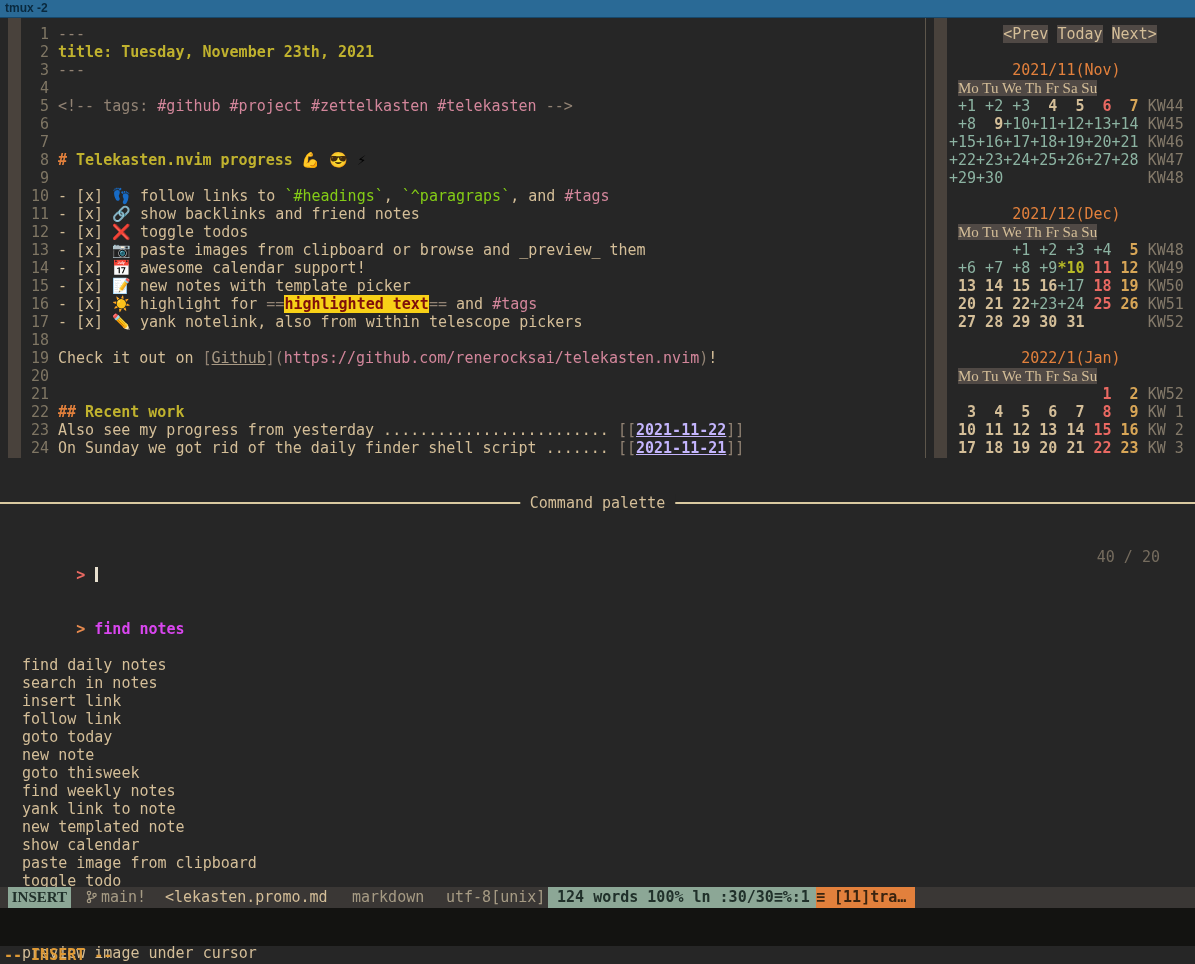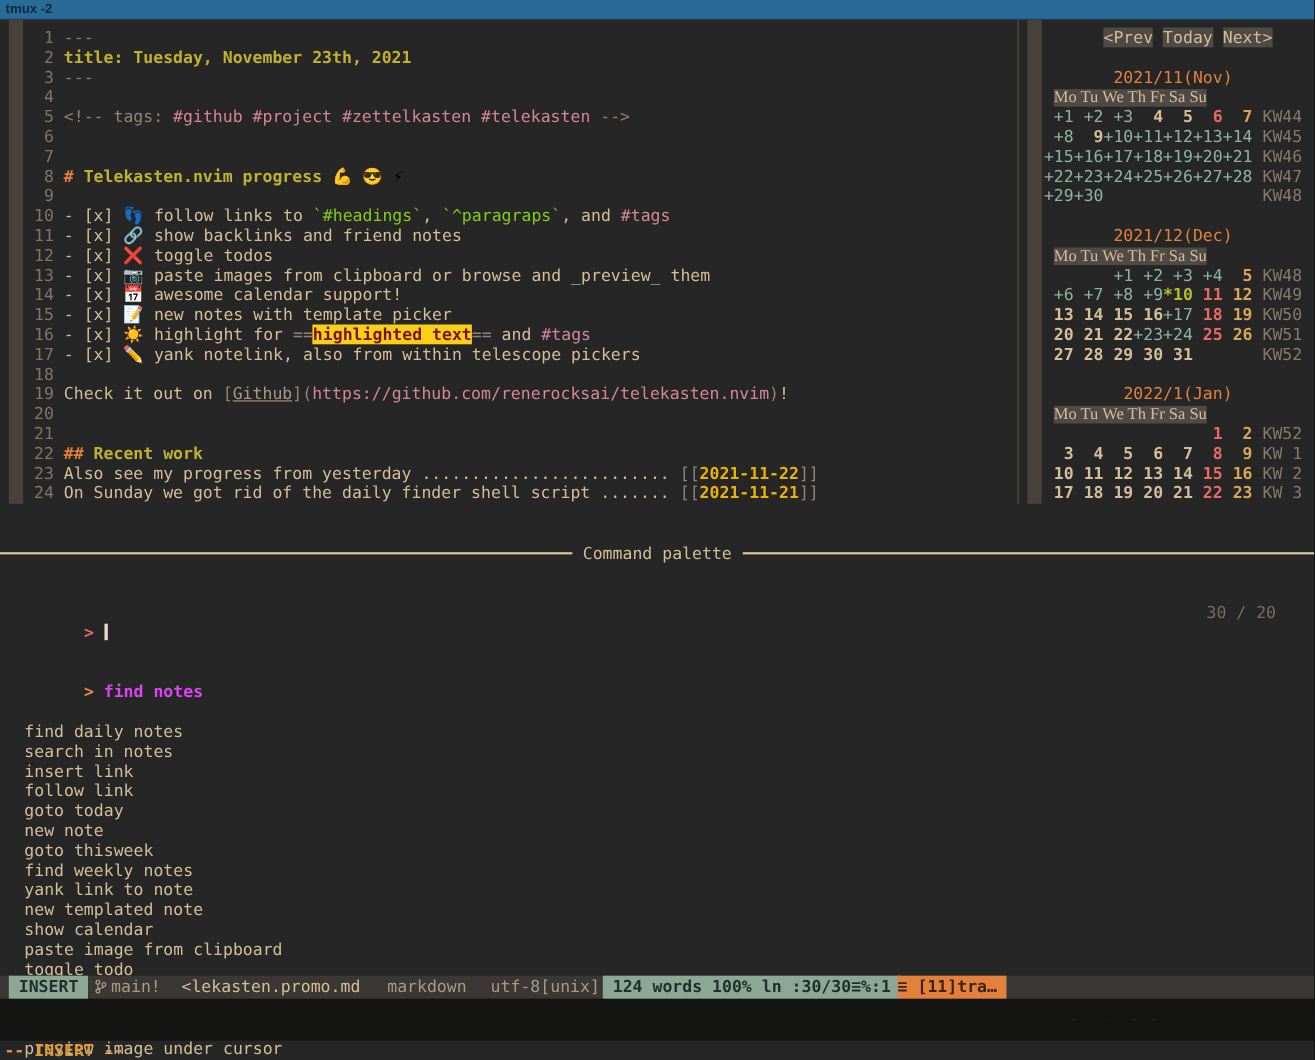--- a/index.html
+++ b/index.html
@@ -19,21 +19,21 @@
   .ln{display:inline-block;width:45px;margin-left:4px;text-align:right;color:#7f7664;}
   .lt{margin-left:9px;}
   .t-fg{color:#d4be98;}
   .t-cmt{color:#928374;}
   .t-title{color:#c0b22e;font-weight:bold;}
   .t-mark{color:#e2803c;font-weight:bold;}
   .t-code{color:#84cc16;}
   .t-tag{color:#d3869b;}
   .t-url{color:#d3869b;}
   .t-link{color:#a89984;text-decoration:underline;}
-  .t-date{color:#eab308;font-weight:bold;}
+  .t-date{color:#c4b5fd;font-weight:bold;text-decoration:underline;}
   .t-hl{background:#f8d117;color:#7e100a;font-weight:bold;}
   .t-e{}
   
   #calendar{position:absolute;top:7px;left:949px;width:246px;}
   .c-row{height:18px;white-space:pre;color:#d4be98;}
   .c-btn{background:#504945;color:#d4be98;}
   .c-title{color:#e2803c;}
   .c-hdr{background:#504945;color:#d4be98;font-family:Liberation Serif, serif;}
   .c-note{color:#8cb3a2;}
   .c-plain{color:#d4be98;font-weight:bold;}
@@ -51,21 +51,21 @@
   .p-row{height:18px;white-space:pre;padding-left:4px;position:relative;}
   .p-prompt-marker{color:#ea6962;font-weight:bold;}
   .p-cursor{display:inline-block;width:3px;height:15px;background:#e8e0cf;vertical-align:-2px;margin-left:10px;}
   .p-counter{position:absolute;right:35px;top:0;color:#756c5e;}
   .p-sel-marker{color:#e78a4e;font-weight:bold;}
   .p-sel-text{color:#d946ef;font-weight:bold;}
   .p-item{color:#d4be98;}
   
   #statusline{position:absolute;top:887px;left:0;width:1195px;height:21px;background:#3a3735;line-height:21px;}
   .sl{position:absolute;top:0;height:21px;white-space:pre;}
-  #sl-mode{left:8px;background:#8ca796;color:#20302a;font-weight:bold;}
+  #sl-mode{left:8px;background:#8ca796;color:#20302a;font-weight:bold;font-family:Liberation Serif, serif;}
   #sl-branch{left:86px;color:#a69b84;}
   #sl-file{left:165px;color:#d4be98;}
   #sl-ft{left:352px;color:#a69b84;}
   #sl-enc{left:446px;color:#a69b84;}
   #sl-stats{left:548px;background:#8ca796;color:#20302a;font-weight:bold;}
   #sl-tab{left:816px;background:#e2803c;color:#3a2410;font-weight:bold;}
   #sl-win{left:936px;color:#857b6f;margin-top:36px;}
   .branch-svg{vertical-align:-2px;margin-right:4px;}
   
   #cmdline{position:absolute;top:908px;left:0;width:1195px;height:19px;line-height:19px;background:#131311;color:#d4be98;white-space:pre;padding-left:4px;box-sizing:border-box;}
@@ -89,21 +89,21 @@
 
     <div id="calendar"><div class="c-row"><span>      </span><span class="c-btn">&lt;Prev</span><span> </span><span class="c-btn">Today</span><span> </span><span class="c-btn">Next&gt;</span></div><div class="c-row"> </div><div class="c-row"><span>       </span><span class="c-title">2021/11(Nov)</span></div><div class="c-row"><span> </span><span class="c-hdr">Mo Tu We Th Fr Sa Su</span></div><div class="c-row"><span class="c-note"> +1</span><span class="c-note"> +2</span><span class="c-note"> +3</span><span class="c-plain">  4</span><span class="c-plain">  5</span><span class="c-sat">  6</span><span class="c-sun">  7</span><span> </span><span class="c-kw">KW44</span></div><div class="c-row"><span class="c-note"> +8</span><span class="c-plain">  9</span><span class="c-note">+10</span><span class="c-note">+11</span><span class="c-note">+12</span><span class="c-note">+13</span><span class="c-note">+14</span><span> </span><span class="c-kw">KW45</span></div><div class="c-row"><span class="c-note">+15</span><span class="c-note">+16</span><span class="c-note">+17</span><span class="c-note">+18</span><span class="c-note">+19</span><span class="c-note">+20</span><span class="c-note">+21</span><span> </span><span class="c-kw">KW46</span></div><div class="c-row"><span class="c-note">+22</span><span class="c-note">+23</span><span class="c-note">+24</span><span class="c-note">+25</span><span class="c-note">+26</span><span class="c-note">+27</span><span class="c-note">+28</span><span> </span><span class="c-kw">KW47</span></div><div class="c-row"><span class="c-note">+29</span><span class="c-note">+30</span><span class="c-blank">   </span><span class="c-blank">   </span><span class="c-blank">   </span><span class="c-blank">   </span><span class="c-blank">   </span><span> </span><span class="c-kw">KW48</span></div><div class="c-row"> </div><div class="c-row"><span>       </span><span class="c-title">2021/12(Dec)</span></div><div class="c-row"><span> </span><span class="c-hdr">Mo Tu We Th Fr Sa Su</span></div><div class="c-row"><span class="c-blank">   </span><span class="c-blank">   </span><span class="c-note"> +1</span><span class="c-note"> +2</span><span class="c-note"> +3</span><span class="c-note"> +4</span><span class="c-sun">  5</span><span> </span><span class="c-kw">KW48</span></div><div class="c-row"><span class="c-note"> +6</span><span class="c-note"> +7</span><span class="c-note"> +8</span><span class="c-note"> +9</span><span class="c-today">*10</span><span class="c-sat"> 11</span><span class="c-sun"> 12</span><span> </span><span class="c-kw">KW49</span></div><div class="c-row"><span class="c-plain"> 13</span><span class="c-plain"> 14</span><span class="c-plain"> 15</span><span class="c-plain"> 16</span><span class="c-note">+17</span><span class="c-sat"> 18</span><span class="c-sun"> 19</span><span> </span><span class="c-kw">KW50</span></div><div class="c-row"><span class="c-plain"> 20</span><span class="c-plain"> 21</span><span class="c-plain"> 22</span><span class="c-note">+23</span><span class="c-note">+24</span><span class="c-sat"> 25</span><span class="c-sun"> 26</span><span> </span><span class="c-kw">KW51</span></div><div class="c-row"><span class="c-plain"> 27</span><span class="c-plain"> 28</span><span class="c-plain"> 29</span><span class="c-plain"> 30</span><span class="c-plain"> 31</span><span class="c-blank">   </span><span class="c-blank">   </span><span> </span><span class="c-kw">KW52</span></div><div class="c-row"> </div><div class="c-row"><span>        </span><span class="c-title">2022/1(Jan)</span></div><div class="c-row"><span> </span><span class="c-hdr">Mo Tu We Th Fr Sa Su</span></div><div class="c-row"><span class="c-blank">   </span><span class="c-blank">   </span><span class="c-blank">   </span><span class="c-blank">   </span><span class="c-blank">   </span><span class="c-sat">  1</span><span class="c-sun">  2</span><span> </span><span class="c-kw">KW52</span></div><div class="c-row"><span class="c-plain">  3</span><span class="c-plain">  4</span><span class="c-plain">  5</span><span class="c-plain">  6</span><span class="c-plain">  7</span><span class="c-sat">  8</span><span class="c-sun">  9</span><span> </span><span class="c-kw">KW 1</span></div><div class="c-row"><span class="c-plain"> 10</span><span class="c-plain"> 11</span><span class="c-plain"> 12</span><span class="c-plain"> 13</span><span class="c-plain"> 14</span><span class="c-sat"> 15</span><span class="c-sun"> 16</span><span> </span><span class="c-kw">KW 2</span></div><div class="c-row"><span class="c-plain"> 17</span><span class="c-plain"> 18</span><span class="c-plain"> 19</span><span class="c-plain"> 20</span><span class="c-plain"> 21</span><span class="c-sat"> 22</span><span class="c-sun"> 23</span><span> </span><span class="c-kw">KW 3</span></div></div>
 
     <div id="palette">
       <div id="p-border">
         <div id="p-border-line"></div>
         <div id="p-border-label">Command palette</div>
       </div>
       <div class="p-row">
         <span class="p-prompt-marker">&gt;</span><span class="p-cursor"></span>
-        <span class="p-counter">30 / 20</span>
+        <span class="p-counter">40 / 20</span>
       </div>
       <div class="p-row">
         <span class="p-sel-marker">&gt;</span><span> </span><span class="p-sel-text">find notes</span>
       </div>
       <div id="p-items"><div class="p-row"><span class="p-item">  find daily notes</span></div><div class="p-row"><span class="p-item">  search in notes</span></div><div class="p-row"><span class="p-item">  insert link</span></div><div class="p-row"><span class="p-item">  follow link</span></div><div class="p-row"><span class="p-item">  goto today</span></div><div class="p-row"><span class="p-item">  new note</span></div><div class="p-row"><span class="p-item">  goto thisweek</span></div><div class="p-row"><span class="p-item">  find weekly notes</span></div><div class="p-row"><span class="p-item">  yank link to note</span></div><div class="p-row"><span class="p-item">  new templated note</span></div><div class="p-row"><span class="p-item">  show calendar</span></div><div class="p-row"><span class="p-item">  paste image from clipboard</span></div><div class="p-row"><span class="p-item">  toggle todo</span></div><div class="p-row"><span class="p-item">  show backlinks</span></div><div class="p-row"><span class="p-item">  find friend notes</span></div><div class="p-row"><span class="p-item">  browse images, insert link</span></div><div class="p-row"><span class="p-item">  preview image under cursor</span></div><div class="p-row"><span class="p-item">  browse media</span></div></div>
     </div>
   </div>
 
   <div id="statusline">
     <span class="sl" id="sl-mode"> INSERT </span>

